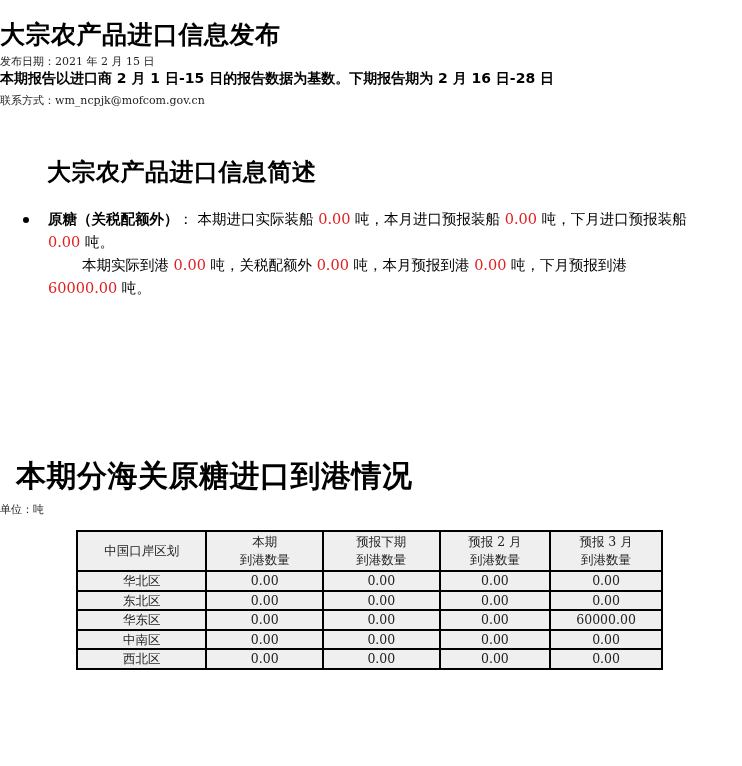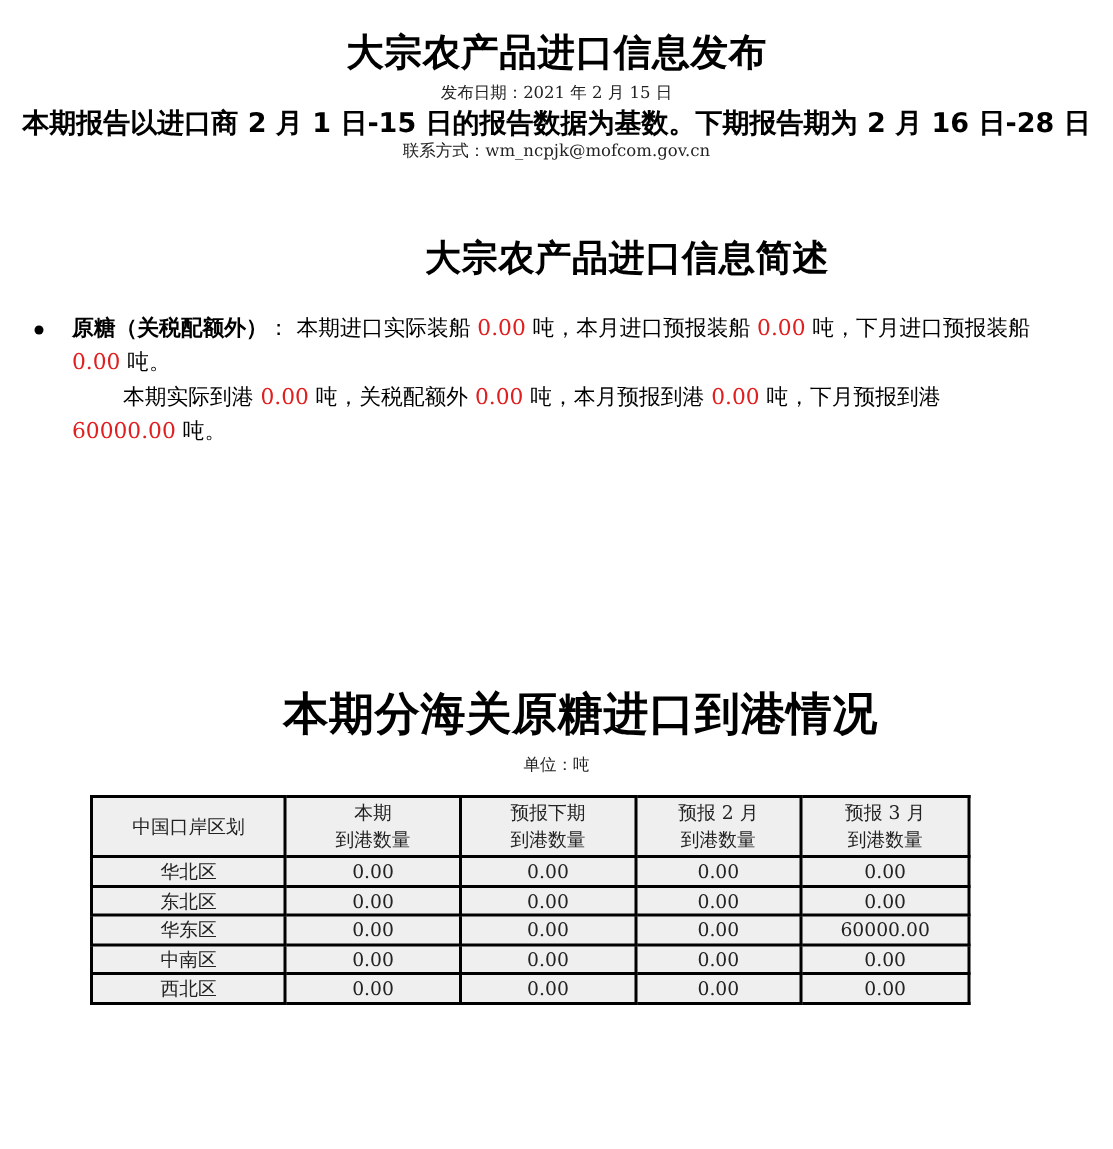--- a/index.html
+++ b/index.html
@@ -1,28 +1,28 @@
 <!DOCTYPE html>
 <html><head>
 <meta charset="utf-8">
 <style>
   html, body { margin: 0; padding: 0; background: #ffffff; }
   body {
     width: 742px; height: 766px; position: relative; overflow: hidden;
     font-family: "DejaVu Serif", "Liberation Serif", serif; color: #000;
   }
   .abs { position: absolute; }
-  .center { left: 0; width: 742px; text-align: center; }
+  .center { left: 0; width: 742px; text-align: left; }
   .h1 {
     top: 18px; font-size: 25px; font-weight: bold;
     font-family: "DejaVu Sans", "Liberation Sans", sans-serif; letter-spacing: 0.5px;
   }
   .pubdate { top: 54px; font-size: 11px; color: #222; }
   .period {
-    top: 70px; font-size: 18px; font-weight: bold;
+    top: 70px; font-size: 14px; font-weight: bold;
     font-family: "DejaVu Sans", "Liberation Sans", sans-serif;
   }
   .contact { top: 93px; font-size: 11px; color: #222; }
   .h2 {
     top: 156px; font-size: 24px; font-weight: bold;
     font-family: "DejaVu Sans", "Liberation Sans", sans-serif; letter-spacing: 0.5px; padding-left: 47px;
   }
   .summary {
     top: 208px; left: 48px; width: 640px; font-size: 14.5px; line-height: 23px;
   }
@@ -34,21 +34,21 @@
     font-weight: bold; font-family: "DejaVu Sans", "Liberation Sans", sans-serif;
   }
   .num { color: #e02020; }
   .indent { display: inline-block; width: 34px; }
   .h3 {
     top: 456px; font-size: 30px; font-weight: bold;
     font-family: Liberation Sans, sans-serif; letter-spacing: 0.5px; margin-left: 16px;
   }
   .unit { top: 502px; font-size: 11px; color: #222; }
   table.data {
-    position: absolute; top: 530px; left: 60px; width: 587px;
+    position: absolute; top: 530px; left: 76px; width: 587px;
     border-collapse: collapse; font-size: 12.5px;
     border: 2px solid #000;
   }
   table.data td, table.data th {
     background: #efefef; text-align: center; font-weight: normal;
     border-left: 2px solid #000; border-right: 2px solid #000;
     border-top: 2px solid #000; border-bottom: 2px solid #000;
     padding: 0; height: 17.5px; line-height: 17px; color: #222;
   }
   table.data th { height: 38px; line-height: 18px; }

